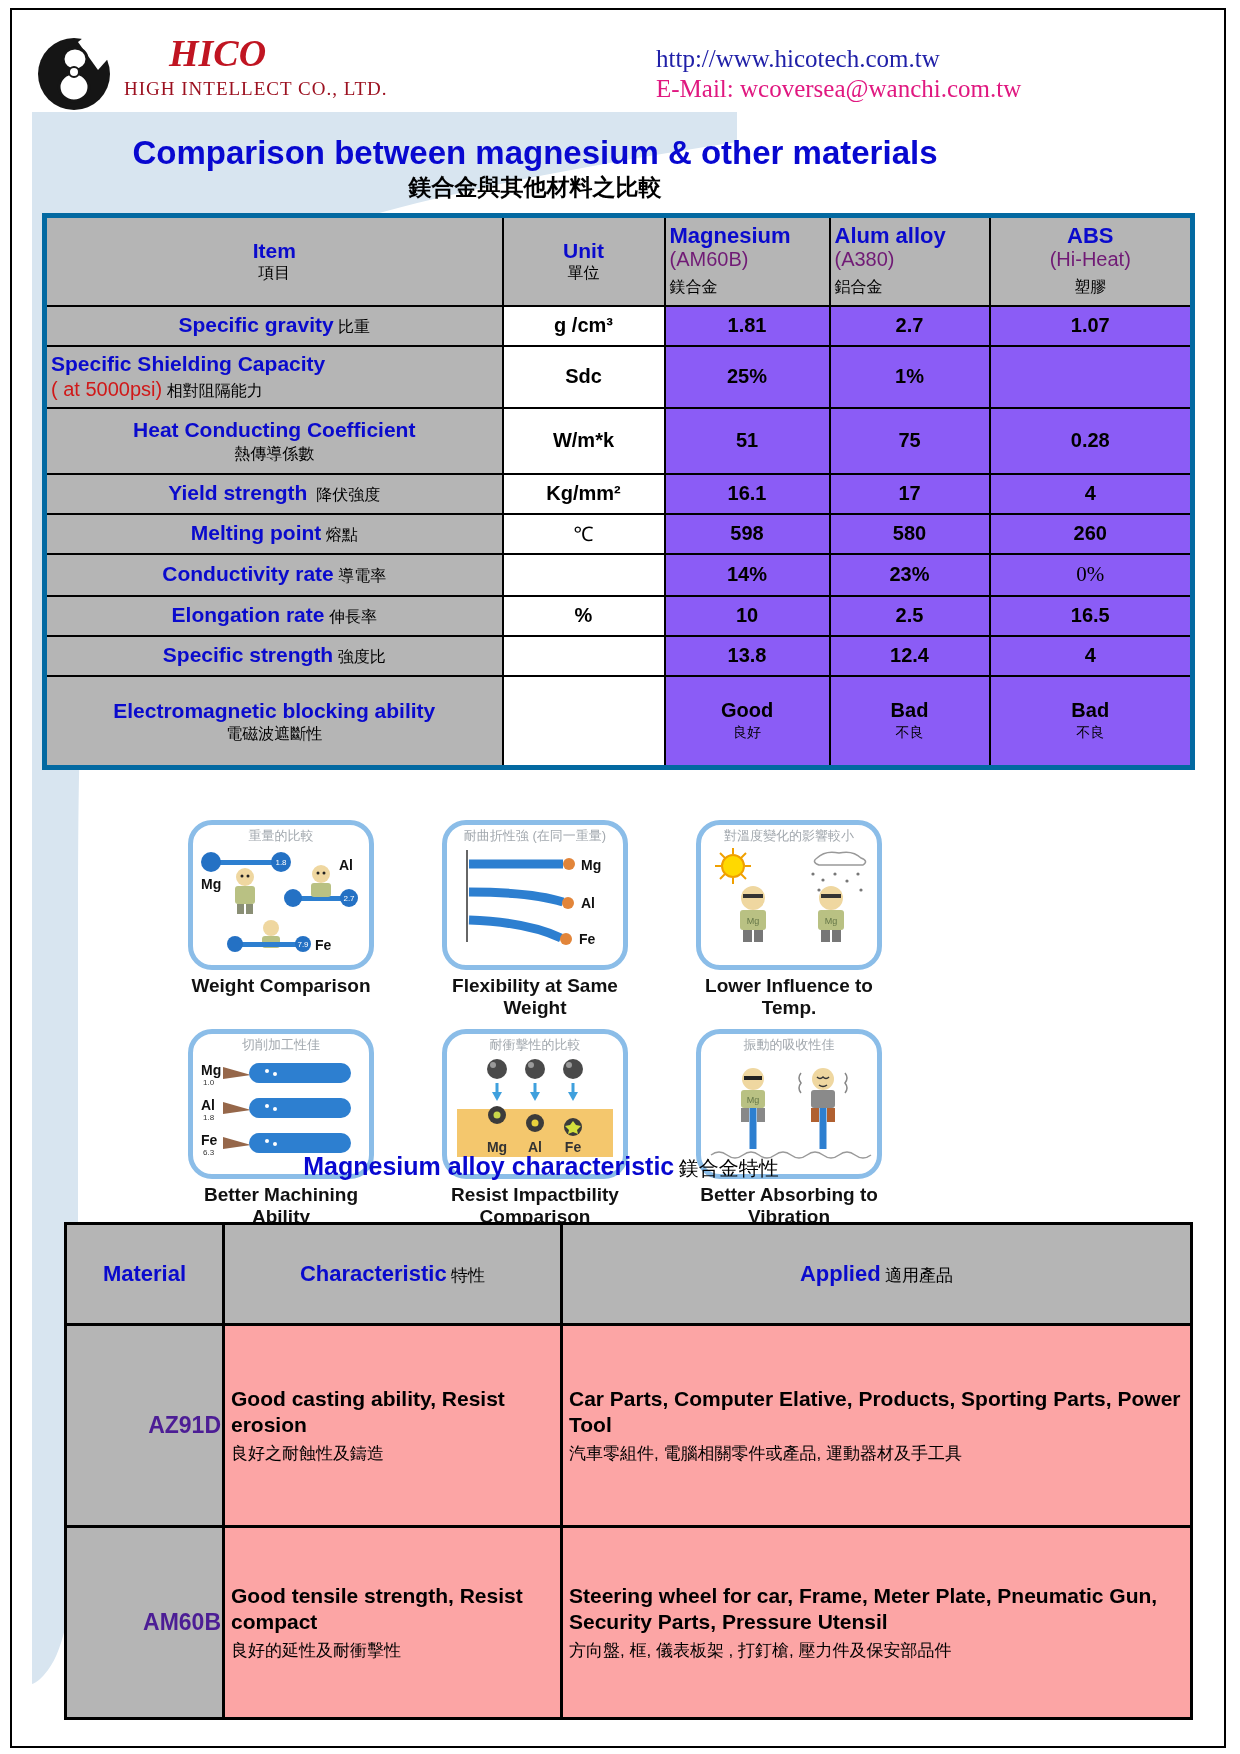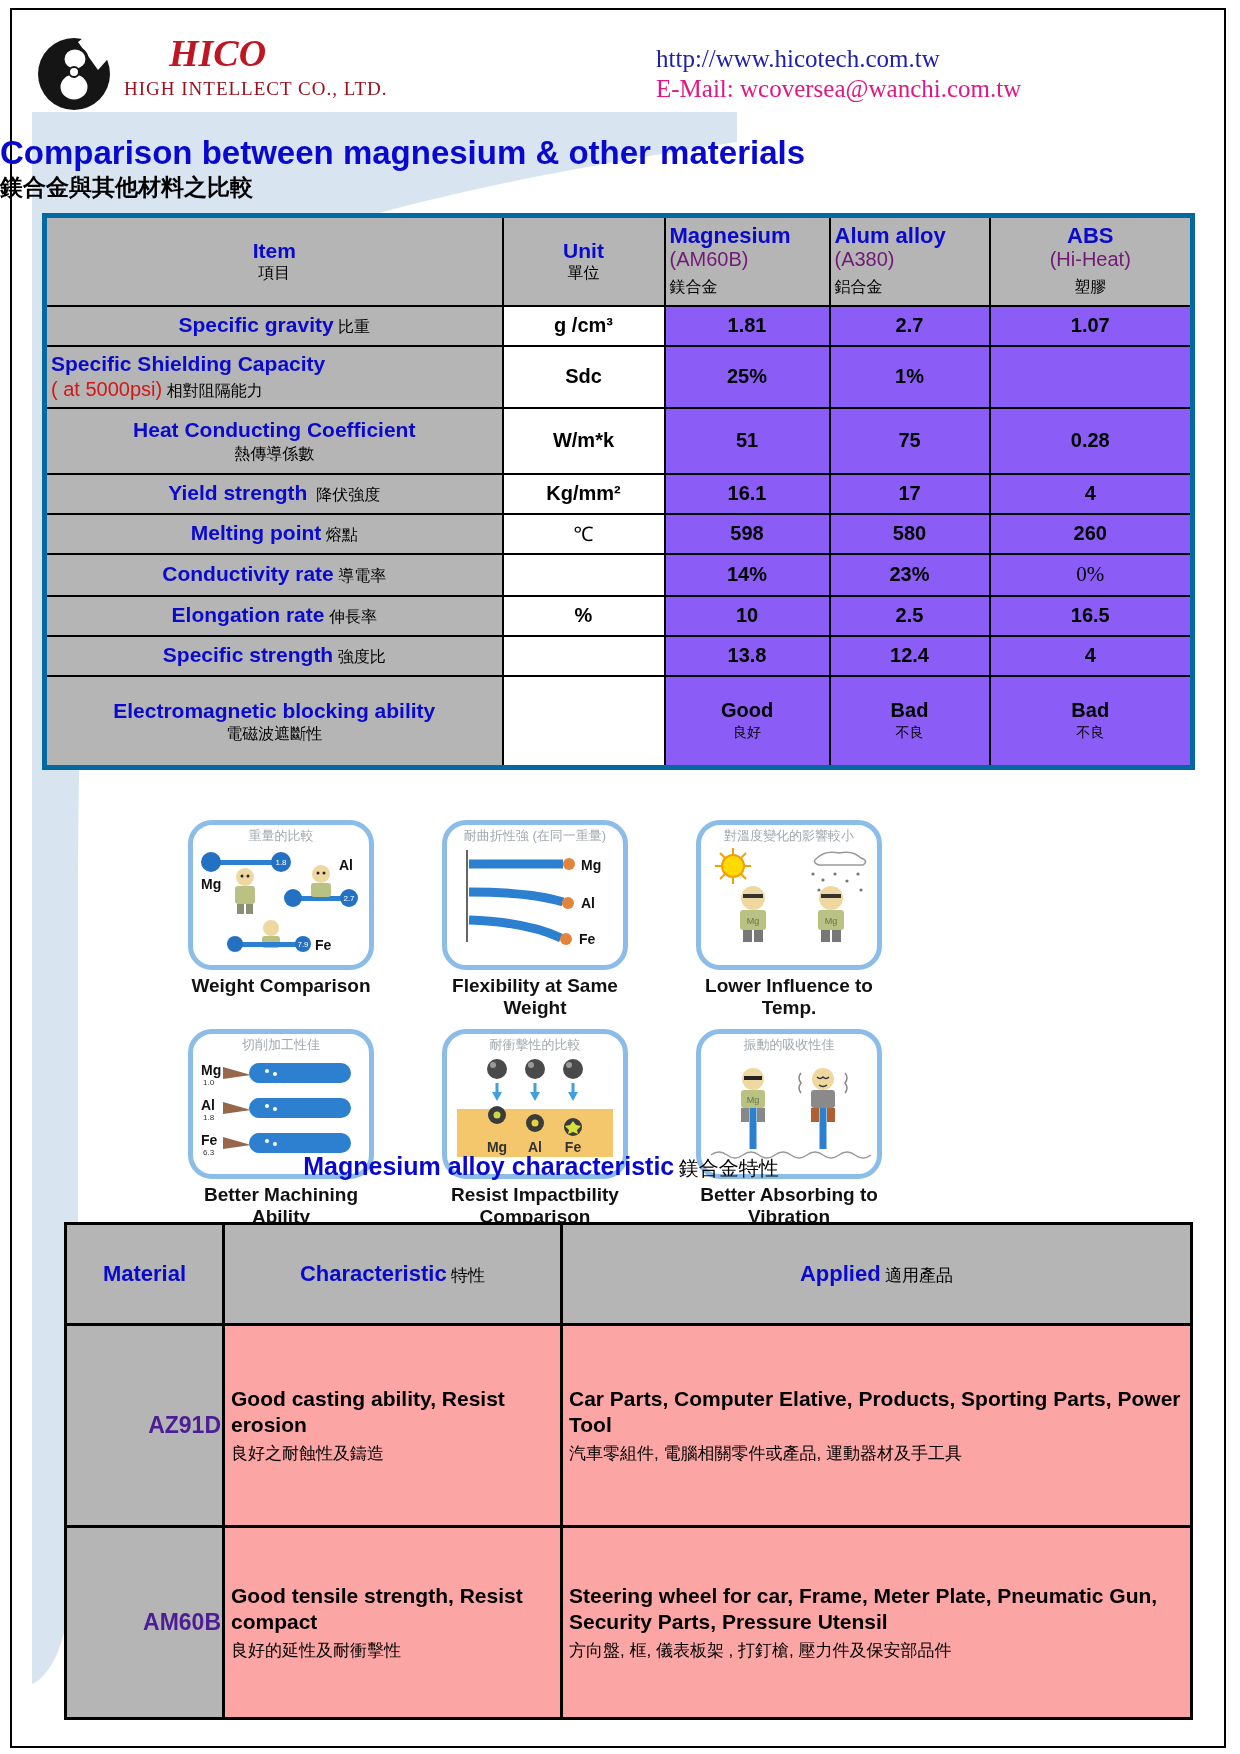--- a/index.html
+++ b/index.html
@@ -11,23 +11,23 @@
   
   .logo-wrap{position:absolute;left:34px;top:34px;display:flex;align-items:flex-start;z-index:2;}
   .logo-text{margin-left:10px;font-family:"Liberation Serif", serif;}
   .brand-name{color:#c01522;font-size:38px;font-weight:bold;font-style:italic;line-height:1.05;margin-left:45px;}
   .brand-sub{color:#9c1120;font-size:19px;letter-spacing:1px;margin-top:4px;}
   .links{position:absolute;left:656px;top:44px;font-family:"Liberation Serif", serif;z-index:2;}
   .url{color:#2020a8;font-size:25px;line-height:1.2;}
   .email{color:#e01880;font-size:25px;line-height:1.2;}
 
   
-  .title-en{position:absolute;top:134px;left:0;width:1070px;z-index:2;
+  .title-en{position:absolute;top:134px;left:0;width:1070px;text-align:center;z-index:2;
             color:#0808d0;font-size:33px;font-weight:bold;}
-  .title-zh{position:absolute;top:172px;left:0;width:1070px;z-index:2;
+  .title-zh{position:absolute;top:172px;left:0;width:1070px;text-align:center;z-index:2;
             color:#000;font-size:23px;font-weight:bold;font-family:"Liberation Serif", serif;}
 
   
   .t1{position:absolute;left:42px;top:213px;z-index:2;border-collapse:collapse;table-layout:fixed;
       width:1148px;background:#fff;}
   .t1 th,.t1 td{border:2px solid #000;padding:2px 4px;overflow:hidden;}
   .t1{border:5px solid #0369a1;padding-left:43px;}
   .gray{background:#b5b5b5;}
   .en{color:#0a0acd;font-weight:bold;font-size:21px;}
   .zh{color:#000;font-size:16px;font-weight:normal;}

